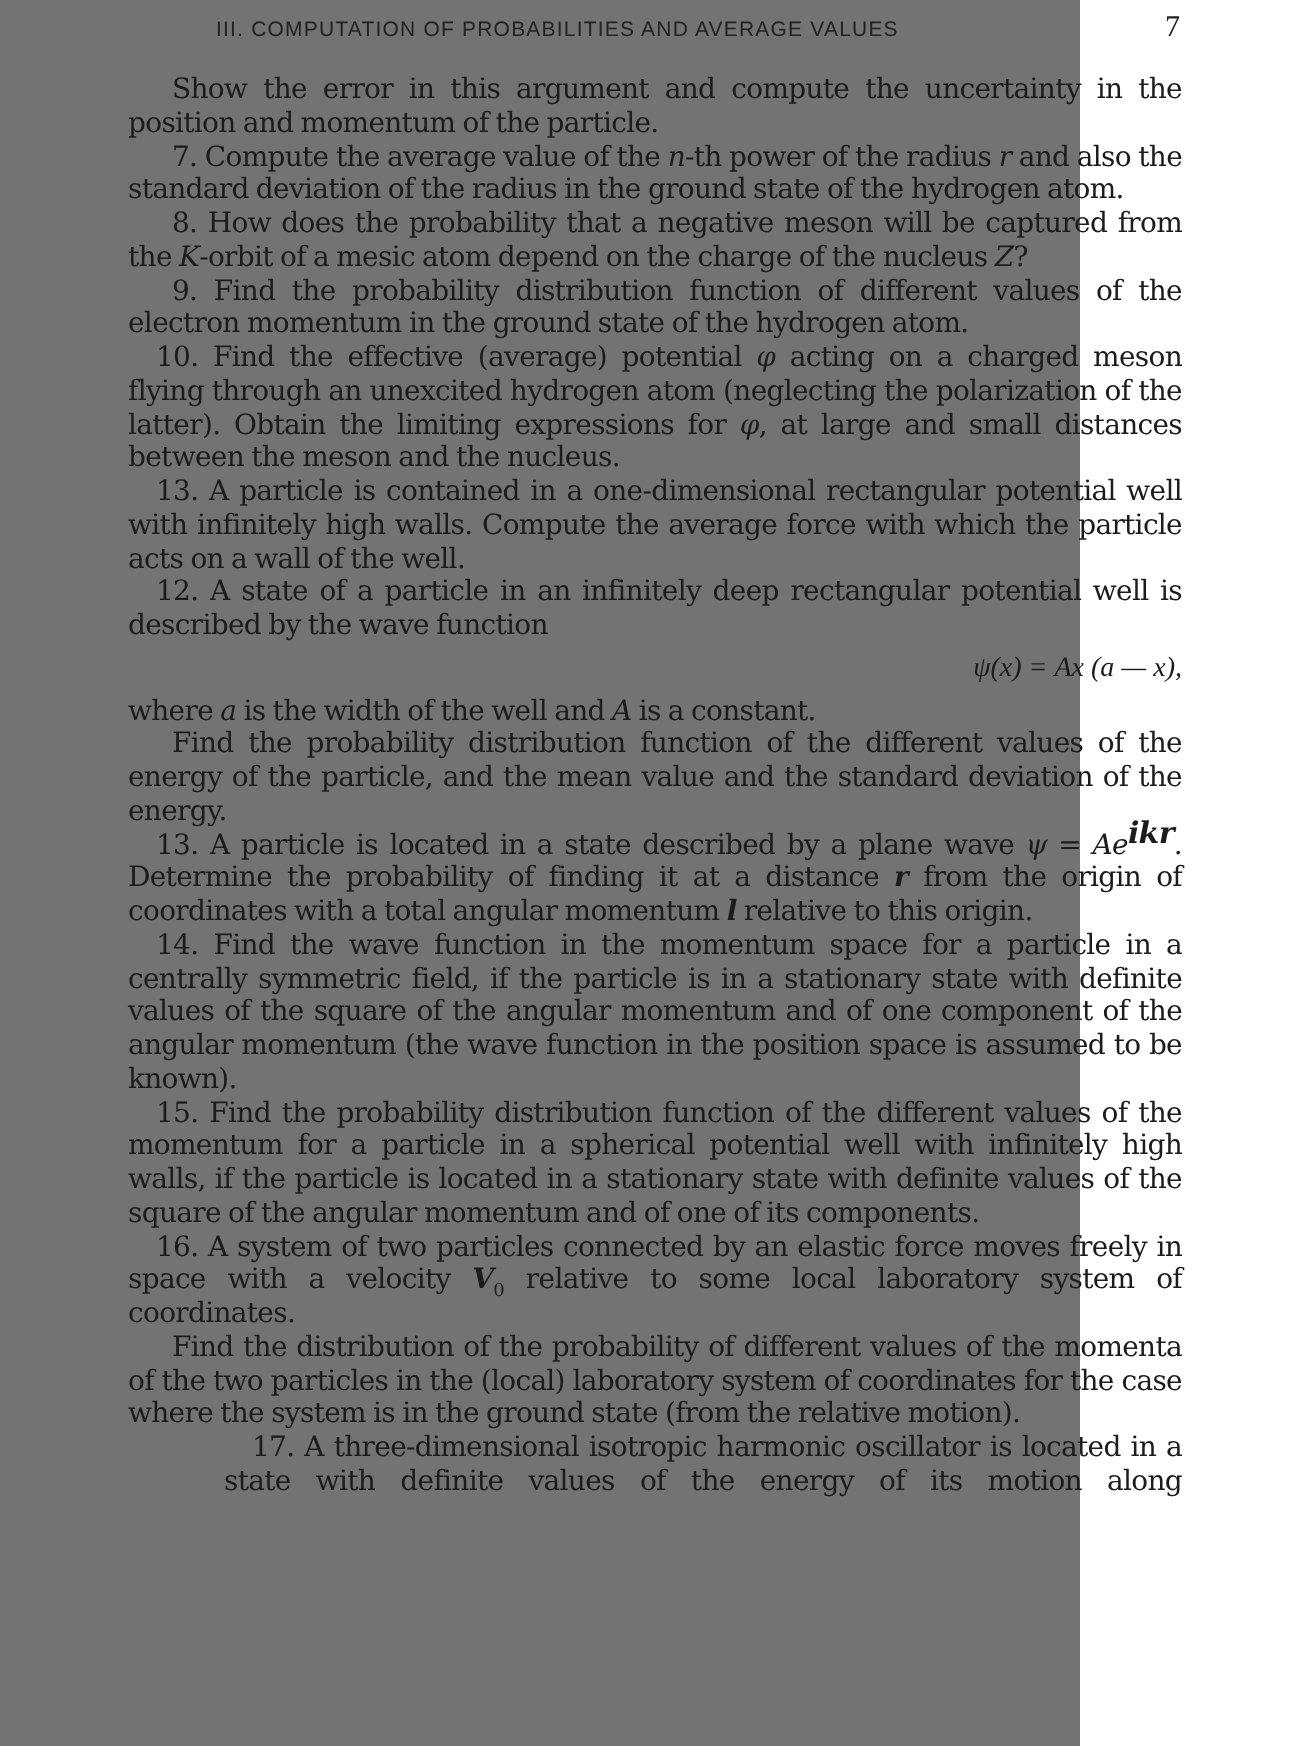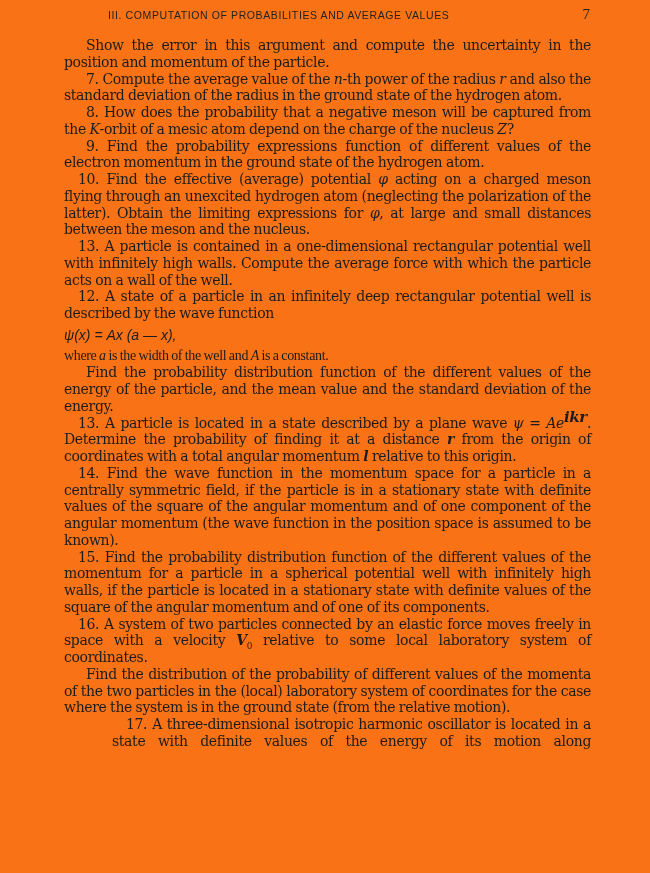--- a/index.html
+++ b/index.html
@@ -1,26 +1,26 @@
 <!DOCTYPE html>
 <html><head>
 <meta charset="utf-8">
 <style>
   html, body { margin: 0; padding: 0; background: #ffffff; }
   body { width: 650px; height: 873px; overflow: hidden; position: relative; }
-  .page { position: absolute; left: 0; top: 0; width: 650px; height: 873px; background: #f97316; color: #1a1a1a; }
+  .page { position: absolute; left: 0; top: 0; width: 540px; height: 873px; background: #737373; color: #1a1a1a; }
   .running-head { position: absolute; top: 6px; left: 108px; width: 482px; height: 18px;
     font-family: "Liberation Sans", sans-serif; font-size: 10.5px; letter-spacing: 0.6px; color: #222; }
   .running-head .title { position: absolute; left: 0; top: 3px; }
   .running-head .pageno { position: absolute; right: 0; top: 0; font-family: "Liberation Serif", serif; font-size: 15px; letter-spacing: 0; }
   .body { position: absolute; top: 37px; left: 64px; width: 527px;
     font-family: "DejaVu Serif", serif; font-size: 14px; line-height: 16.75px; color: #1c1c1c; }
   .p { margin: 0; text-align: justify; text-align-last: left; text-indent: 22px; word-spacing: -0.5px; letter-spacing: -0.35px; }
-  .p.cont { text-indent: 0; font-family: Liberation Serif, serif; }
-  .eq { text-align: left; margin: 5px 0 4px 0; font-family: Liberation Sans, sans-serif; font-style: italic; }
+  .p.cont { text-indent: 0; }
+  .eq { text-align: right; margin: 5px 0 4px 0; font-family: Liberation Serif, serif; font-style: italic; }
   .i { font-style: italic; }
   .b { font-weight: bold; font-style: italic; }
   sup { font-size: 15px; line-height: 0; }
   sub { font-size: 9px; line-height: 0; }
 </style>
 </head>
 <body>
 
 <div class="page">
 
@@ -30,21 +30,21 @@
   </div>
 
   <div class="body">
 
     <p class="p"><span>Show the error in this argument and compute the uncertainty in the position and momentum of the particle.</span></p>
 
     <p class="p"><span>7.</span> <span>Compute the average value of the </span><span class="i">n</span><span>-th power of the radius </span><span class="i">r</span><span> and also the standard deviation of the radius in the ground state of the hydrogen atom.</span></p>
 
     <p class="p"><span>8.</span> <span>How does the probability that a negative meson will be captured from the </span><span class="i">K</span><span>-orbit of a mesic atom depend on the charge of the nucleus </span><span class="i">Z</span><span>?</span></p>
 
-    <p class="p"><span>9.</span> <span>Find the probability expressions function of different values of the electron momentum in the ground state of the hydrogen atom.</span></p>
+    <p class="p"><span>9.</span> <span>Find the probability distribution function of different values of the electron momentum in the ground state of the hydrogen atom.</span></p>
 
     <p class="p" style="text-indent:14px"><span>10.</span> <span>Find the effective (average) potential </span><span class="i">φ</span><span> acting on a charged meson flying through an unexcited hydrogen atom (neglecting the polarization of the latter). Obtain the limiting expressions for </span><span class="i">φ</span><span>, at large and small distances between the meson and the nucleus.</span></p>
 
     <p class="p" style="text-indent:14px"><span>13.</span> <span>A particle is contained in a one-dimensional rectangular potential well with infinitely high walls. Compute the average force with which the particle acts on a wall of the well.</span></p>
 
     <p class="p" style="text-indent:14px"><span>12.</span> <span>A state of a particle in an infinitely deep rectangular potential well is described by the wave function</span></p>
 
     <div class="eq">ψ(x) = Ax (a — x),</div>
 
     <p class="p cont"><span>where </span><span class="i">a</span><span> is the width of the well and </span><span class="i">A</span><span> is a constant.</span></p>

